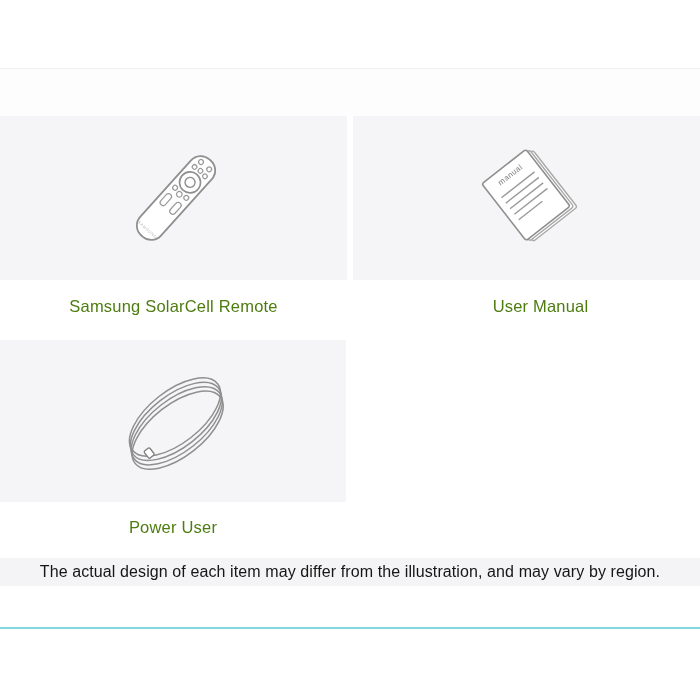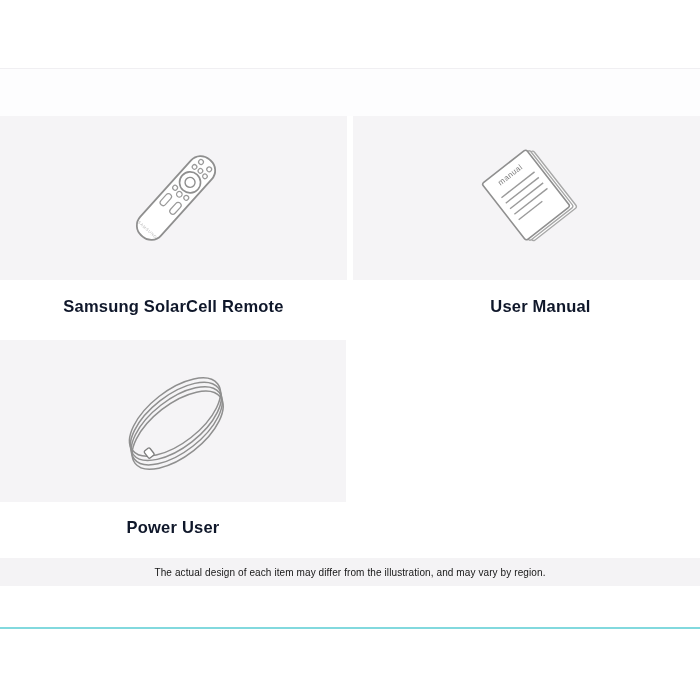--- a/index.html
+++ b/index.html
@@ -11,30 +11,30 @@
   }
   .abs{position:absolute;}
   .top-divider{left:0;top:68px;width:700px;height:1px;background:#f0eff2;}
   .subheader-band{left:0;top:69px;width:700px;height:47px;background:#fdfdfe;}
   .panel{background:#f5f4f6;display:flex;align-items:center;justify-content:center;}
   .panel-remote{left:0;top:116px;width:347px;height:164px;}
   .panel-manual{left:353px;top:116px;width:347px;height:164px;}
   .panel-cable{left:0;top:340px;width:346px;height:162px;}
   .item-label{
     height:24px;line-height:24px;text-align:center;
-    font-size:16.5px;font-weight:700;color:#0f172a;letter-spacing:.2px;
+    font-size:16.5px;font-weight:400;color:#4d7c0f;letter-spacing:.2px;
   }
   .label-remote{left:0;top:294px;width:347px;}
   .label-manual{left:367px;top:294px;width:347px;}
   .label-cable{left:0;top:515px;width:346px;}
   .disclaimer-band{
     left:0;top:558px;width:700px;height:28px;background:#f4f3f5;
     display:flex;align-items:center;justify-content:center;
   }
-  .disclaimer-text{font-size:10px;color:#161616;letter-spacing:.1px;}
+  .disclaimer-text{font-size:16px;color:#161616;letter-spacing:.1px;}
   .accent-line{left:0;top:627px;width:700px;height:2px;background:#82d9de;}
   svg{display:block;}
 </style>
 </head>
 <body>
 
 <div class="abs top-divider"></div>
 <div class="abs subheader-band"></div>
 
 <div class="abs panel panel-remote">

